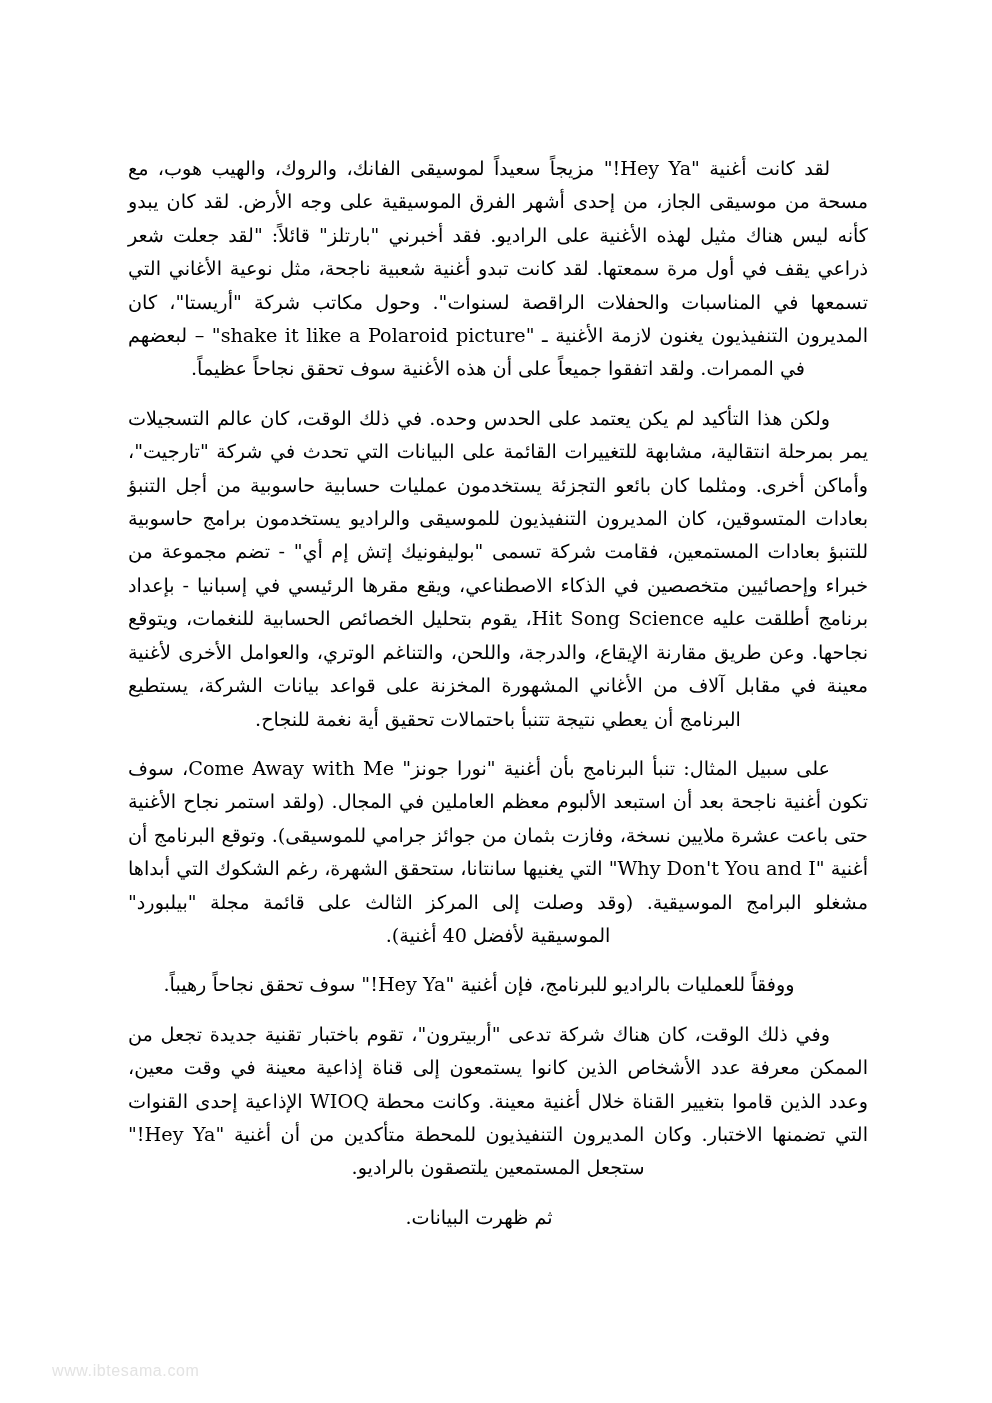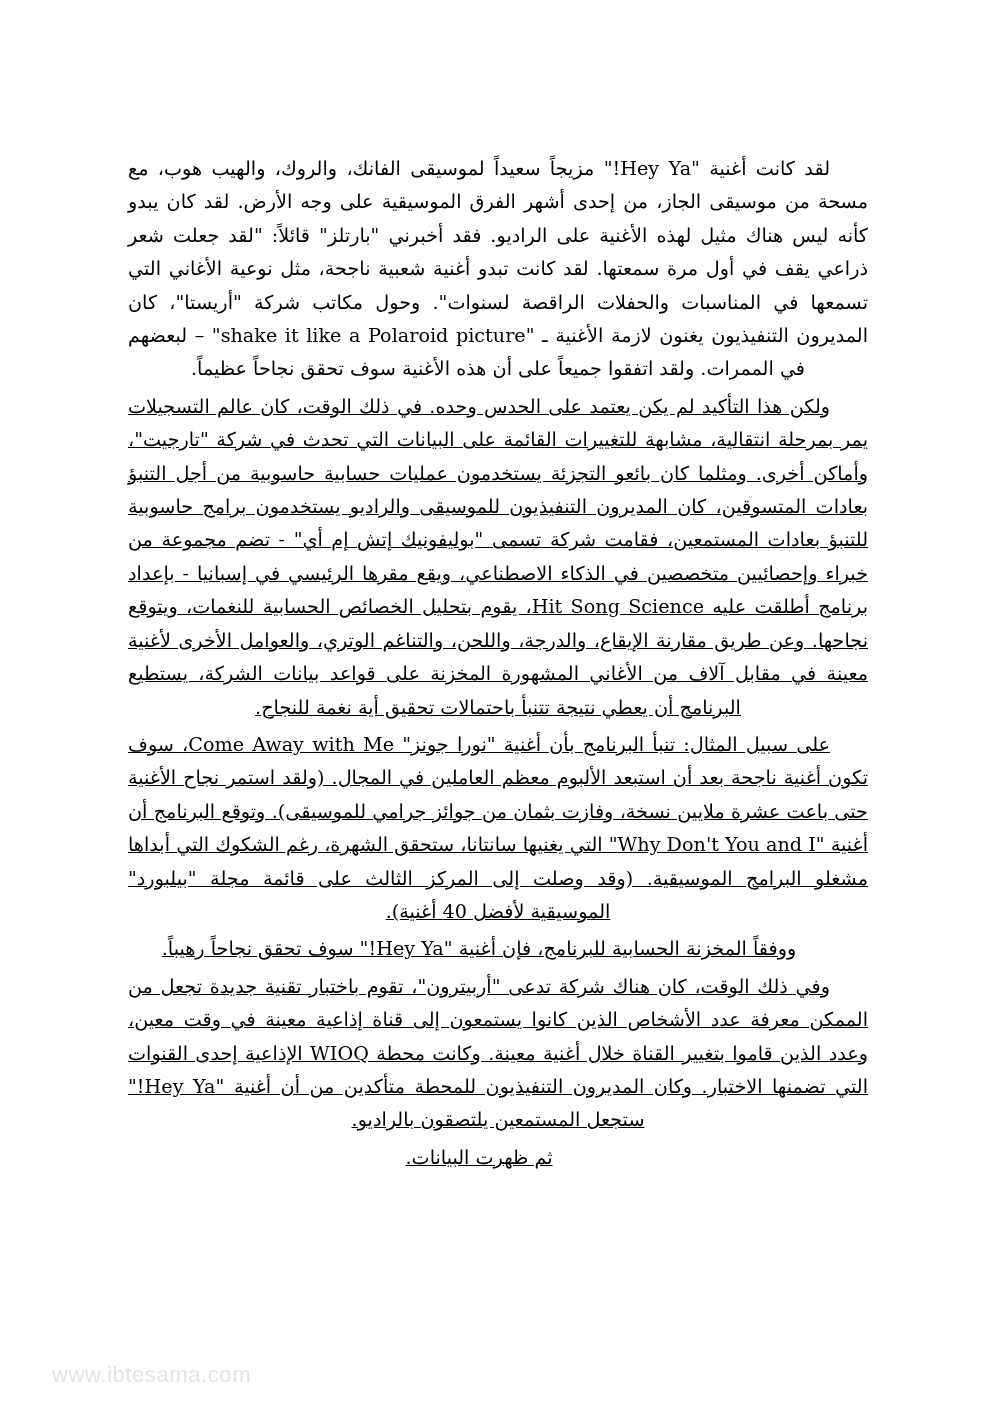--- a/index.html
+++ b/index.html
@@ -42,54 +42,54 @@
     font-size: 19.2px;
     line-height: 33.4px;
     text-align: justify;
     text-align-last: center;
     direction: rtl;
     unicode-bidi: isolate;
     letter-spacing: 0px;
     word-spacing: 0px;
   }
 
-  .para + .para { margin-top: 4px; text-decoration: underline; }
+  .para + .para { margin-top: 16px; }
 
   
   .para.indent { text-indent: 38px; }
   .para.last-center { text-align-last: center; }
 
   
   #watermark {
     position: absolute;
     left: 52px;
     top: 1362px;
     font-family: "Liberation Sans", "DejaVu Sans", sans-serif;
-    font-size: 22px;
+    font-size: 16px;
     color: #e3e3e3;
     letter-spacing: 0.6px;
     white-space: nowrap;
     user-select: none;
   }
 </style>
 </head>
 <body>
 
 <div id="page">
 
   <div id="text-column">
 
     <p class="para indent last-center">لقد كانت أغنية "Hey Ya!" مزيجاً سعيداً لموسيقى الفانك، والروك، والهيب هوب، مع مسحة من موسيقى الجاز، من إحدى أشهر الفرق الموسيقية على وجه الأرض. لقد كان يبدو كأنه ليس هناك مثيل لهذه الأغنية على الراديو. فقد أخبرني "بارتلز" قائلاً: "لقد جعلت شعر ذراعي يقف في أول مرة سمعتها. لقد كانت تبدو أغنية شعبية ناجحة، مثل نوعية الأغاني التي تسمعها في المناسبات والحفلات الراقصة لسنوات". وحول مكاتب شركة "أريستا"، كان المديرون التنفيذيون يغنون لازمة الأغنية ـ "shake it like a Polaroid picture" – لبعضهم في الممرات. ولقد اتفقوا جميعاً على أن هذه الأغنية سوف تحقق نجاحاً عظيماً.</p>
 
     <p class="para indent last-center">ولكن هذا التأكيد لم يكن يعتمد على الحدس وحده. في ذلك الوقت، كان عالم التسجيلات يمر بمرحلة انتقالية، مشابهة للتغييرات القائمة على البيانات التي تحدث في شركة "تارجيت"، وأماكن أخرى. ومثلما كان بائعو التجزئة يستخدمون عمليات حسابية حاسوبية من أجل التنبؤ بعادات المتسوقين، كان المديرون التنفيذيون للموسيقى والراديو يستخدمون برامج حاسوبية للتنبؤ بعادات المستمعين، فقامت شركة تسمى "بوليفونيك إتش إم أي" - تضم مجموعة من خبراء وإحصائيين متخصصين في الذكاء الاصطناعي، ويقع مقرها الرئيسي في إسبانيا - بإعداد برنامج أطلقت عليه Hit Song Science، يقوم بتحليل الخصائص الحسابية للنغمات، ويتوقع نجاحها. وعن طريق مقارنة الإيقاع، والدرجة، واللحن، والتناغم الوتري، والعوامل الأخرى لأغنية معينة في مقابل آلاف من الأغاني المشهورة المخزنة على قواعد بيانات الشركة، يستطيع البرنامج أن يعطي نتيجة تتنبأ باحتمالات تحقيق أية نغمة للنجاح.</p>
 
     <p class="para indent last-center">على سبيل المثال: تنبأ البرنامج بأن أغنية "نورا جونز" Come Away with Me، سوف تكون أغنية ناجحة بعد أن استبعد الألبوم معظم العاملين في المجال. (ولقد استمر نجاح الأغنية حتى باعت عشرة ملايين نسخة، وفازت بثمان من جوائز جرامي للموسيقى). وتوقع البرنامج أن أغنية "Why Don't You and I" التي يغنيها سانتانا، ستحقق الشهرة، رغم الشكوك التي أبداها مشغلو البرامج الموسيقية. (وقد وصلت إلى المركز الثالث على قائمة مجلة "بيلبورد" الموسيقية لأفضل 40 أغنية).</p>
 
 
-    <p class="para indent last-center">ووفقاً المخزنة الحسابية للبرنامج، فإن أغنية "Hey Ya!" سوف تحقق نجاحاً رهيباً.</p>
+    <p class="para indent last-center">ووفقاً للعمليات بالراديو للبرنامج، فإن أغنية "Hey Ya!" سوف تحقق نجاحاً رهيباً.</p>
 
 
     <p class="para indent last-center">وفي ذلك الوقت، كان هناك شركة تدعى "أربيترون"، تقوم باختبار تقنية جديدة تجعل من الممكن معرفة عدد الأشخاص الذين كانوا يستمعون إلى قناة إذاعية معينة في وقت معين، وعدد الذين قاموا بتغيير القناة خلال أغنية معينة. وكانت محطة WIOQ الإذاعية إحدى القنوات التي تضمنها الاختبار. وكان المديرون التنفيذيون للمحطة متأكدين من أن أغنية "Hey Ya!" ستجعل المستمعين يلتصقون بالراديو.</p>
 
     <p class="para indent last-center">ثم ظهرت البيانات.</p>
 
   </div>
 
   <div id="watermark" style="color: rgb(227, 227, 227);">www.ibtesama.com</div>
 

